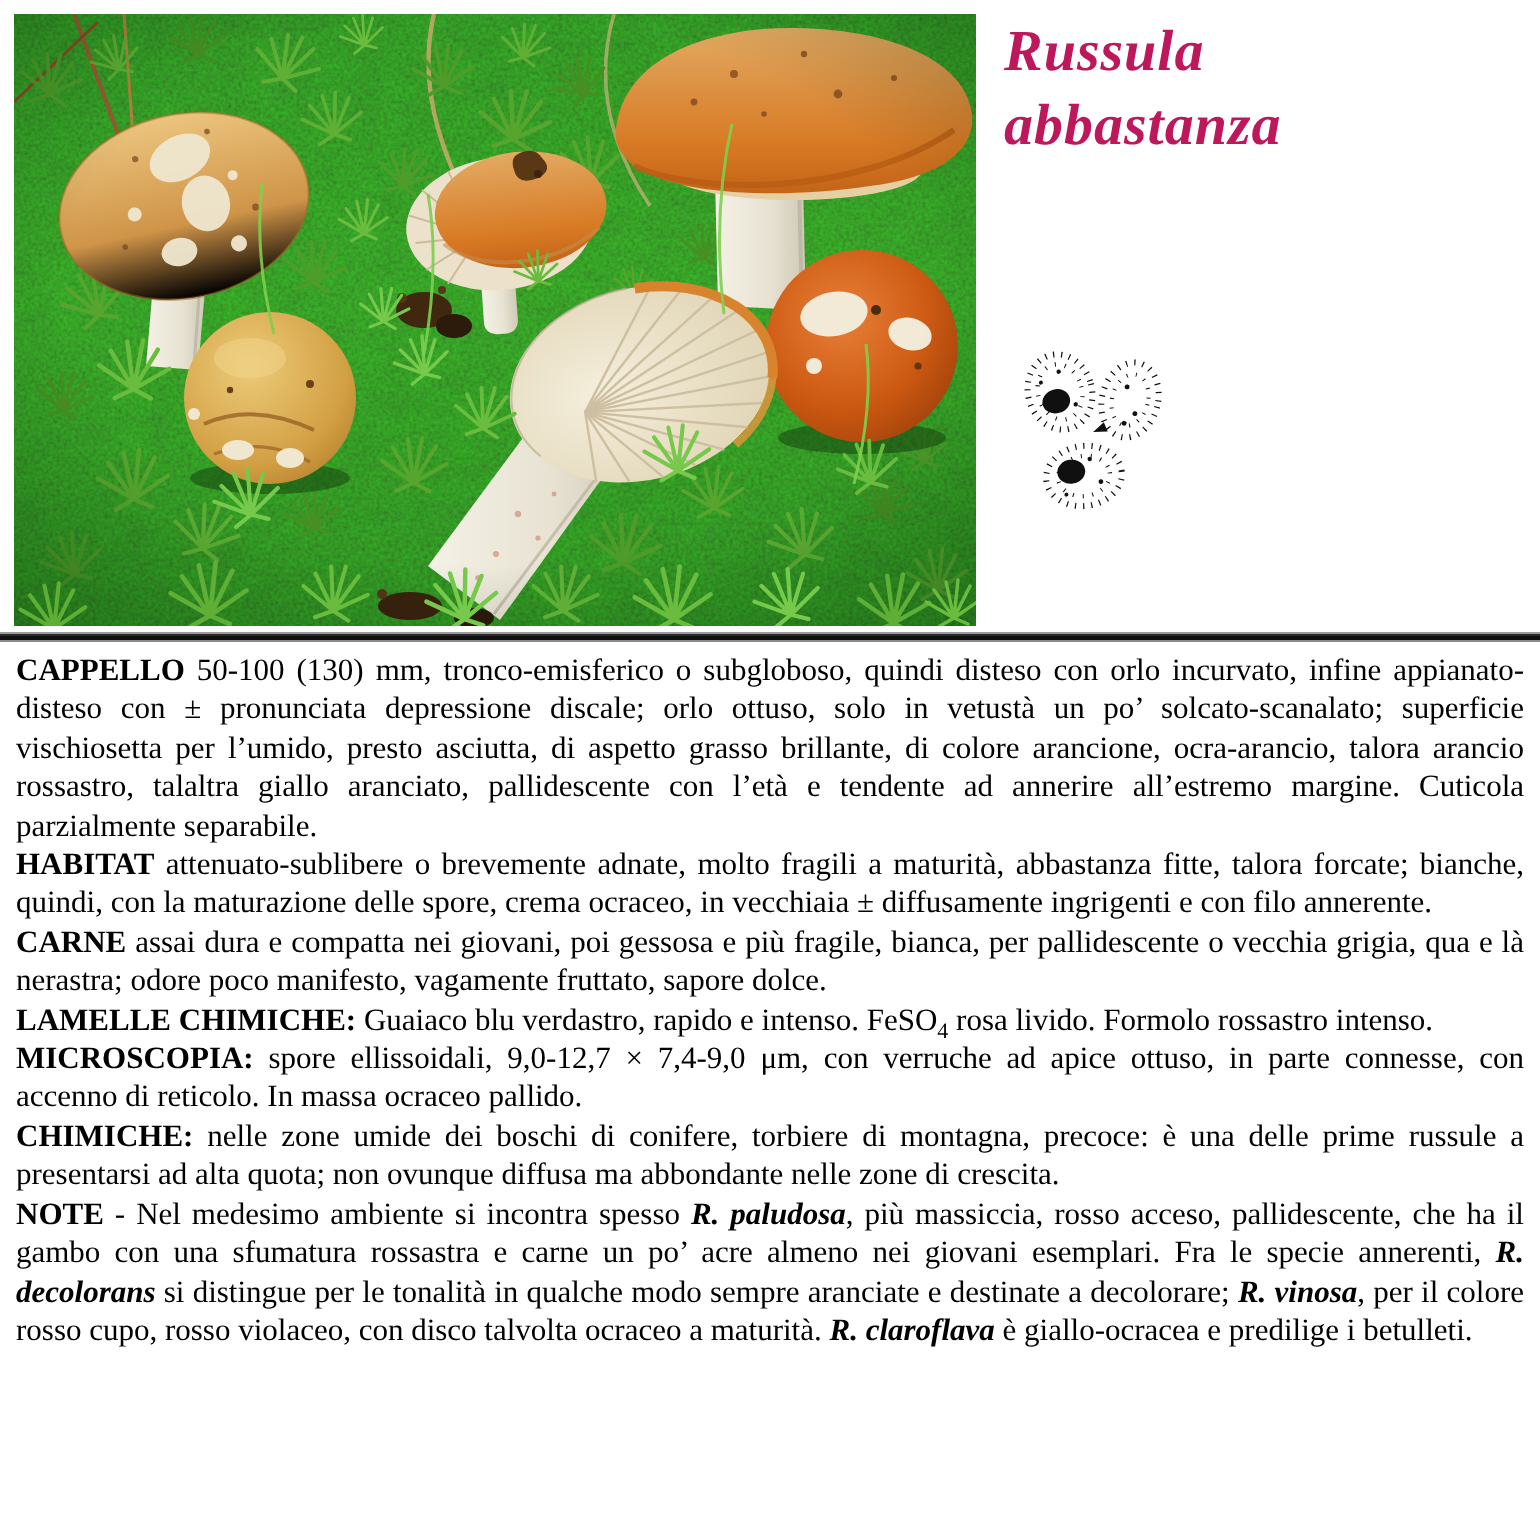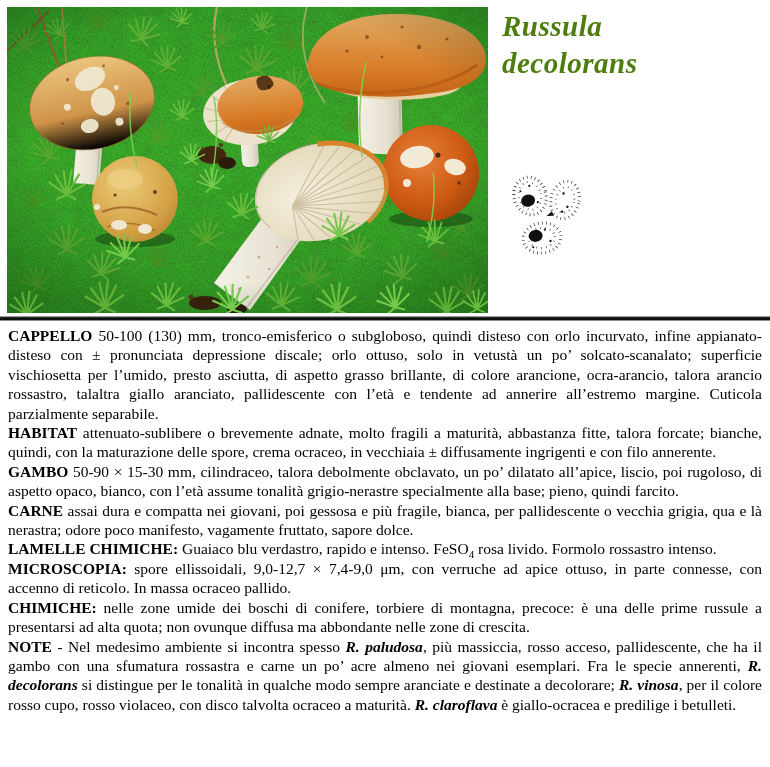--- a/index.html
+++ b/index.html
@@ -1,19 +1,19 @@
 <!DOCTYPE html>
 <html><head>
 <meta charset="utf-8">
 <style>
   html,body{margin:0;padding:0;background:#ffffff;}
   body{width:770px;height:767px;position:relative;font-family:"Liberation Serif","DejaVu Serif",serif;color:#000;overflow:hidden;}
   .photo{position:absolute;left:7px;top:7px;width:481px;height:306px;}
   .photo svg{display:block;width:481px;height:306px;}
-  .title{position:absolute;left:502px;top:8px;font-weight:bold;font-style:italic;font-size:29px;line-height:37px;color:#4d7c0f;letter-spacing:0.5px;}
+  .title{position:absolute;left:502px;top:8px;font-weight:bold;font-style:italic;font-size:29px;line-height:37px;color:#be185d;letter-spacing:0.5px;}
   .spores{position:absolute;left:502px;top:164px;width:88px;height:102px;}
   .rule{position:absolute;left:0;top:315px;width:770px;height:7px;
         background:linear-gradient(#ffffff 0 1px,#9a9a9a 1px 2px,#2a2a2a 2px 3px,#101010 3px 5px,#8a8a8a 5px 6px,#ffffff 6px 7px);}
   .textblock{position:absolute;left:8px;top:326px;width:754px;text-align:justify;
              font-size:15.5px;line-height:19.4px;}
   .textblock p{margin:0;padding:0;}
   .lbl{font-weight:bold;}
   .it{font-style:italic;font-weight:bold;}
   sub{font-size:11px;line-height:0;}
 </style>
@@ -277,21 +277,21 @@
       <path d="M355,150 q-6,-50 4,-95"></path>
       <path d="M420,235 q10,-40 6,-70"></path>
       <path d="M130,160 q-10,-40 -6,-75"></path>
     </g>
   </g>
 </svg>
 </div>
 
 <div class="title">
   <div>Russula</div>
-  <div>decolorans</div>
+  <div>abbastanza</div>
 </div>
 
 <div class="spores">
 <svg viewBox="0 0 88 102" width="88" height="102" xmlns="http://www.w3.org/2000/svg">
   <g transform="rotate(-15 28 32)">
     <ellipse cx="28" cy="32" rx="16" ry="19" fill="#ffffff"></ellipse>
     <ellipse cx="28" cy="32" rx="16" ry="19" fill="none" stroke="#101010" stroke-width="3" stroke-dasharray="0.6 3.4" stroke-linecap="butt"></ellipse>
     <ellipse cx="28" cy="32" rx="11" ry="14" fill="none" stroke="#101010" stroke-width="2.2" stroke-dasharray="0.5 4.5"></ellipse>
     <ellipse cx="25" cy="36" rx="7" ry="6" fill="#101010"></ellipse>
     <circle cx="30" cy="22" r="1.1" fill="#101010"></circle>
@@ -317,19 +317,18 @@
         <circle cx="30" cy="82" r="1" fill="#101010"></circle>
   </g>
 </svg>
 </div>
 
 <div class="rule"></div>
 
 <div class="textblock">
   <p class="sec"><b class="lbl">CAPPELLO</b><span> 50-100 (130) mm, tronco-emisferico o subgloboso, quindi disteso con orlo incurvato, infine appianato-disteso con ± pronunciata depressione discale; orlo ottuso, solo in vetustà un po’ solcato-scanalato; superficie vischiosetta per l’umido, presto asciutta, di aspetto grasso brillante, di colore arancione, ocra-arancio, talora arancio rossastro, talaltra giallo aranciato, pallidescente con l’età e tendente ad annerire all’estremo margine. Cuticola parzialmente separabile.</span></p>
   <p class="sec"><b class="lbl">HABITAT</b><span> attenuato-sublibere o brevemente adnate, molto fragili a maturità, abbastanza fitte, talora forcate; bianche, quindi, con la maturazione delle spore, crema ocraceo, in vecchiaia ± diffusamente ingrigenti e con filo annerente.</span></p>
-  <p class="sec"><b class="lbl">GAMBO</b><span> 50-90 × 15-30 mm, cilindraceo, talora debolmente obclavato, un po’ dilatato all’apice, liscio, poi rugoloso, di aspetto opaco, bianco, con l’età assume tonalità grigio-nerastre specialmente alla base; pieno, quindi farcito.</span></p>
   <p class="sec"><b class="lbl">CARNE</b><span> assai dura e compatta nei giovani, poi gessosa e più fragile, bianca, per pallidescente o vecchia grigia, qua e là nerastra; odore poco manifesto, vagamente fruttato, sapore dolce.</span></p>
   <p class="sec"><b class="lbl">LAMELLE CHIMICHE:</b><span> Guaiaco blu verdastro, rapido e intenso. FeSO</span><sub>4</sub><span> rosa livido. Formolo rossastro intenso.</span></p>
   <p class="sec"><b class="lbl">MICROSCOPIA:</b><span> spore ellissoidali, 9,0-12,7 × 7,4-9,0 μm, con verruche ad apice ottuso, in parte connesse, con accenno di reticolo. In massa ocraceo pallido.</span></p>
   <p class="sec"><b class="lbl">CHIMICHE:</b><span> nelle zone umide dei boschi di conifere, torbiere di montagna, precoce: è una delle prime russule a presentarsi ad alta quota; non ovunque diffusa ma abbondante nelle zone di crescita.</span></p>
   <p class="sec"><b class="lbl">NOTE</b><span> - Nel medesimo ambiente si incontra spesso </span><span class="it">R. paludosa</span><span>, più massiccia, rosso acceso, pallidescente, che ha il gambo con una sfumatura rossastra e carne un po’ acre almeno nei giovani esemplari. Fra le specie annerenti, </span><span class="it">R. decolorans</span><span> si distingue per le tonalità in qualche modo sempre aranciate e destinate a decolorare; </span><span class="it">R. vinosa</span><span>, per il colore rosso cupo, rosso violaceo, con disco talvolta ocraceo a maturità. </span><span class="it">R. claroflava</span><span> è giallo-ocracea e predilige i betulleti.</span></p>
 </div>
 
 </body></html>

